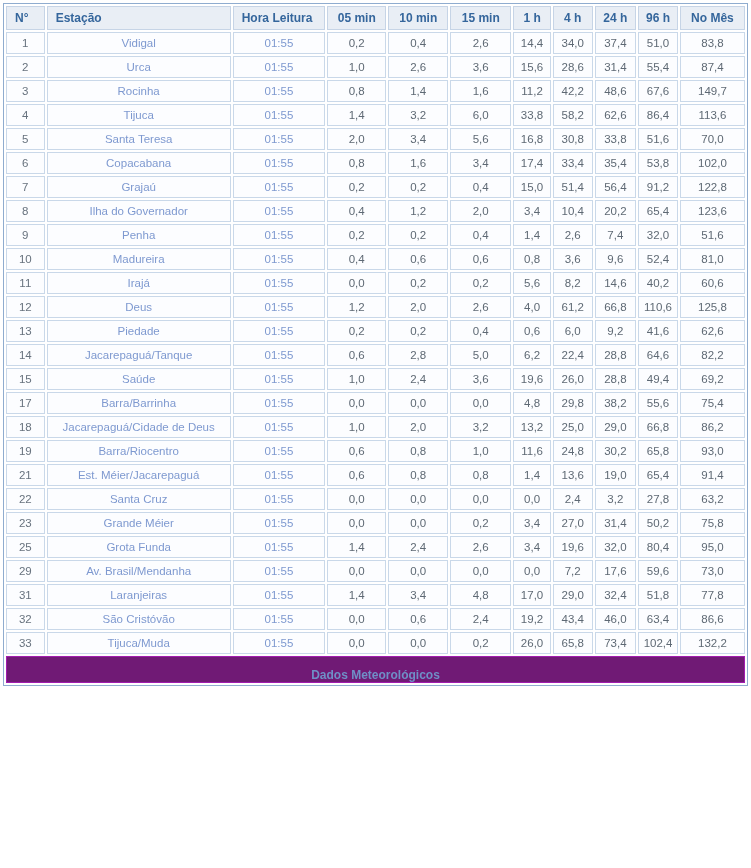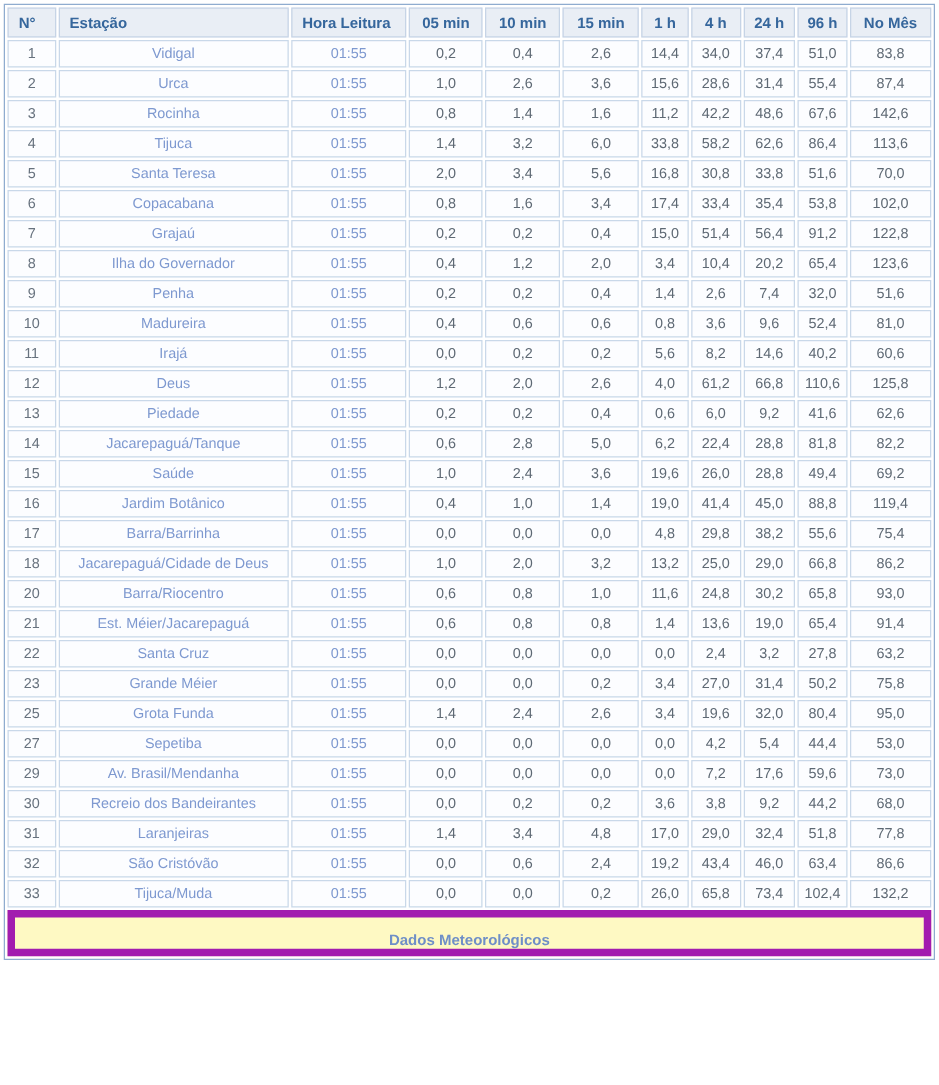--- a/index.html
+++ b/index.html
@@ -22,21 +22,21 @@
   th.left{text-align:left;padding-left:8px;}
   td{
     background:#fcfdff;border:1px solid #c9d8e9;
     font-size:11.5px;height:20px;line-height:20px;
     text-align:center;padding:0 2px;white-space:nowrap;overflow:hidden;
     color:#5e6974;
   }
   td.num{color:#67727e;}
   td.link{color:#7e99d0;cursor:pointer;}
   td.footer{
-    background:#fef9c3;border:6px solid #a21caf;
+    background:#701a75;border:1px solid #a21caf;
     height:15px;overflow:hidden;padding:0;
   }
   .footer-inner{
     display:block;margin-top:11px;text-align:center;
     color:#6f8fc7;font-weight:bold;font-size:12px;line-height:14px;
   }
 </style>
 </head>
 <body>
 
@@ -101,21 +101,21 @@
           <td class="num">3</td>
           <td class="link">Rocinha</td>
           <td class="link">01:55</td>
           <td>0,8</td>
           <td>1,4</td>
           <td>1,6</td>
           <td>11,2</td>
           <td>42,2</td>
           <td>48,6</td>
           <td>67,6</td>
-          <td>142,6</td>
+          <td>149,7</td>
         </tr>
         <tr>
           <td class="num">4</td>
           <td class="link">Tijuca</td>
           <td class="link">01:55</td>
           <td>1,4</td>
           <td>3,2</td>
           <td>6,0</td>
           <td>33,8</td>
           <td>58,2</td>
@@ -243,50 +243,37 @@
         <tr>
           <td class="num">14</td>
           <td class="link">Jacarepaguá/Tanque</td>
           <td class="link">01:55</td>
           <td>0,6</td>
           <td>2,8</td>
           <td>5,0</td>
           <td>6,2</td>
           <td>22,4</td>
           <td>28,8</td>
-          <td>81,8</td>
+          <td>64,6</td>
           <td>82,2</td>
         </tr>
         <tr>
           <td class="num">15</td>
           <td class="link">Saúde</td>
           <td class="link">01:55</td>
           <td>1,0</td>
           <td>2,4</td>
           <td>3,6</td>
           <td>19,6</td>
           <td>26,0</td>
           <td>28,8</td>
           <td>49,4</td>
           <td>69,2</td>
         </tr>
         <tr>
-          <td class="num">16</td>
-          <td class="link">Jardim Botânico</td>
-          <td class="link">01:55</td>
-          <td>0,4</td>
-          <td>1,0</td>
-          <td>1,4</td>
-          <td>19,0</td>
-          <td>41,4</td>
-          <td>45,0</td>
-          <td>88,8</td>
-          <td>119,4</td>
-        </tr>
-        <tr>
           <td class="num">17</td>
           <td class="link">Barra/Barrinha</td>
           <td class="link">01:55</td>
           <td>0,0</td>
           <td>0,0</td>
           <td>0,0</td>
           <td>4,8</td>
           <td>29,8</td>
           <td>38,2</td>
           <td>55,6</td>
@@ -299,21 +286,21 @@
           <td>1,0</td>
           <td>2,0</td>
           <td>3,2</td>
           <td>13,2</td>
           <td>25,0</td>
           <td>29,0</td>
           <td>66,8</td>
           <td>86,2</td>
         </tr>
         <tr>
-          <td class="num">20</td>
+          <td class="num">19</td>
           <td class="link">Barra/Riocentro</td>
           <td class="link">01:55</td>
           <td>0,6</td>
           <td>0,8</td>
           <td>1,0</td>
           <td>11,6</td>
           <td>24,8</td>
           <td>30,2</td>
           <td>65,8</td>
           <td>93,0</td>
@@ -364,57 +351,31 @@
           <td>1,4</td>
           <td>2,4</td>
           <td>2,6</td>
           <td>3,4</td>
           <td>19,6</td>
           <td>32,0</td>
           <td>80,4</td>
           <td>95,0</td>
         </tr>
         <tr>
-          <td class="num">27</td>
-          <td class="link">Sepetiba</td>
-          <td class="link">01:55</td>
-          <td>0,0</td>
-          <td>0,0</td>
-          <td>0,0</td>
-          <td>0,0</td>
-          <td>4,2</td>
-          <td>5,4</td>
-          <td>44,4</td>
-          <td>53,0</td>
-        </tr>
-        <tr>
           <td class="num">29</td>
           <td class="link">Av. Brasil/Mendanha</td>
           <td class="link">01:55</td>
           <td>0,0</td>
           <td>0,0</td>
           <td>0,0</td>
           <td>0,0</td>
           <td>7,2</td>
           <td>17,6</td>
           <td>59,6</td>
           <td>73,0</td>
-        </tr>
-        <tr>
-          <td class="num">30</td>
-          <td class="link">Recreio dos Bandeirantes</td>
-          <td class="link">01:55</td>
-          <td>0,0</td>
-          <td>0,2</td>
-          <td>0,2</td>
-          <td>3,6</td>
-          <td>3,8</td>
-          <td>9,2</td>
-          <td>44,2</td>
-          <td>68,0</td>
         </tr>
         <tr>
           <td class="num">31</td>
           <td class="link">Laranjeiras</td>
           <td class="link">01:55</td>
           <td>1,4</td>
           <td>3,4</td>
           <td>4,8</td>
           <td>17,0</td>
           <td>29,0</td>

